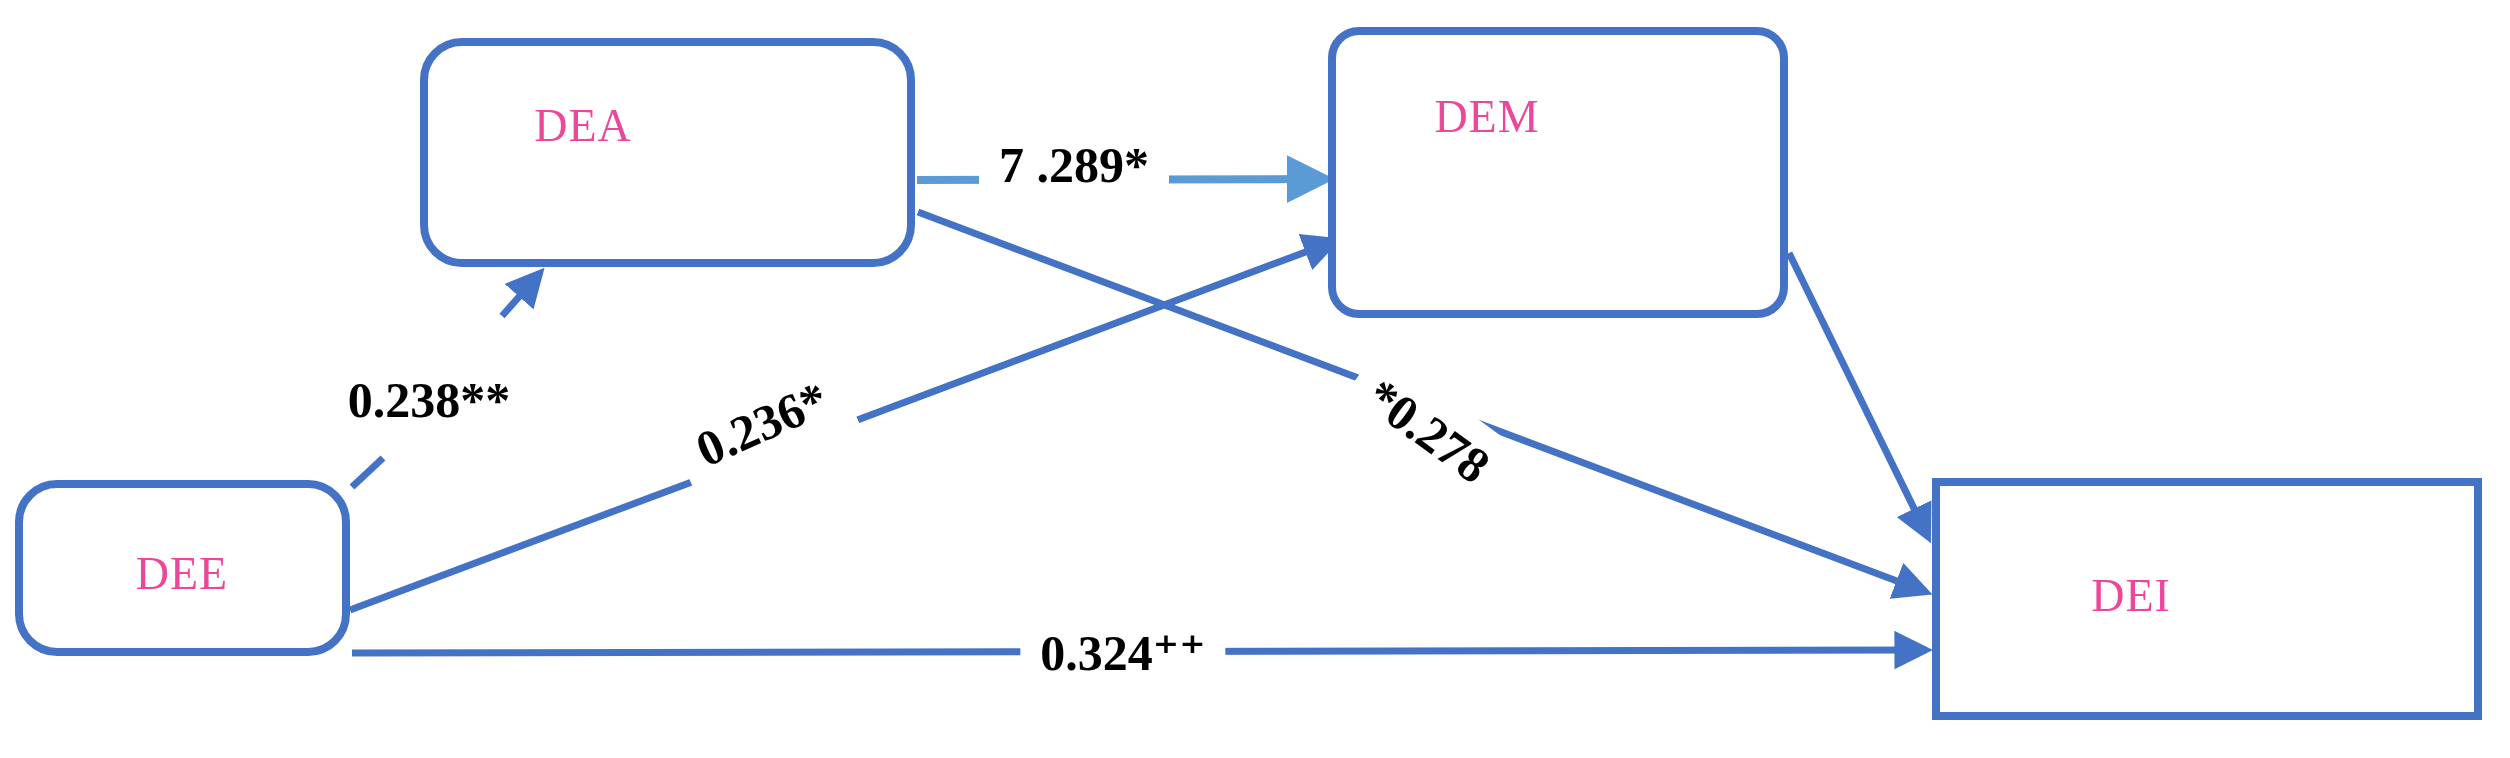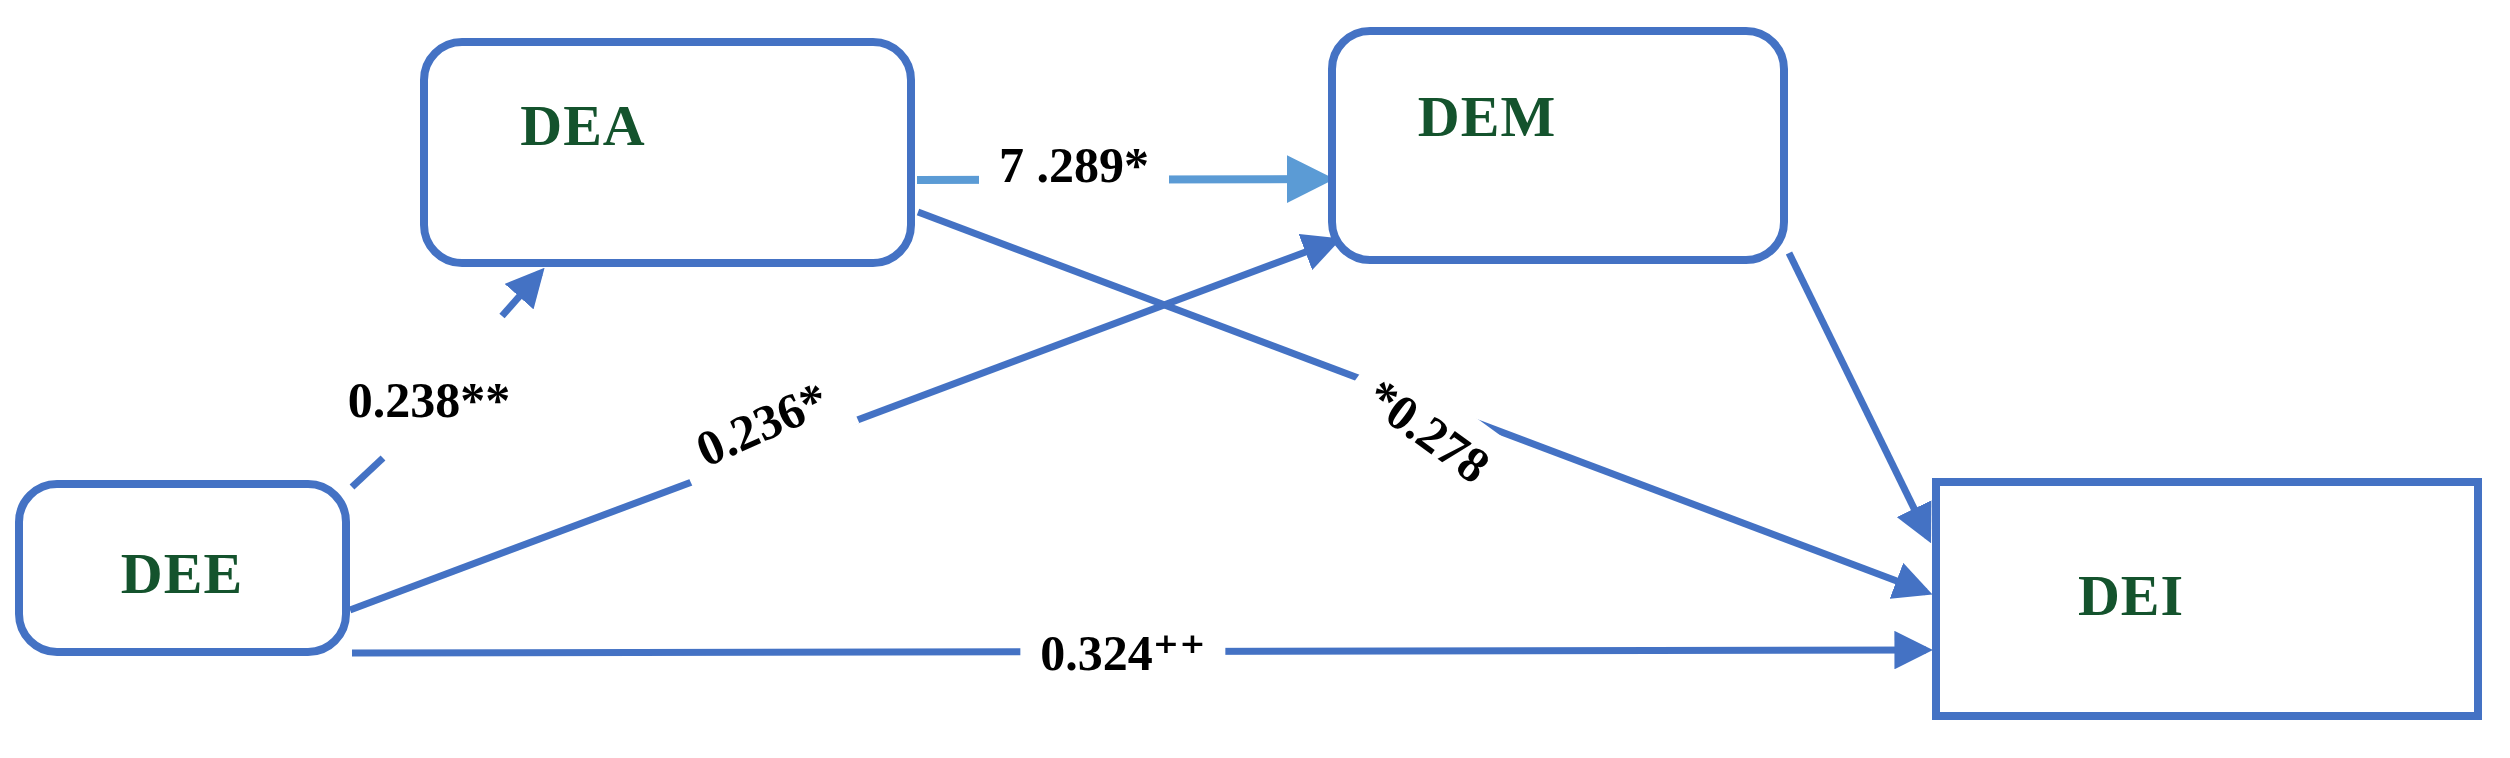--- a/index.html
+++ b/index.html
@@ -16,23 +16,23 @@
     border:8px solid #4472C4;
     background:#ffffff;
     box-sizing:border-box;
     z-index:2;
   }
   .node.rounded{border-radius:42px;}
   .node.sharp{border-radius:0;}
   .node-label{
     position:absolute;
     transform:translate(-50%,-50%);
-    font-weight:bold;
-    font-size:58px;
-    color:#14532d;
+    font-weight:normal;
+    font-size:46px;
+    color:#ec4899;
     letter-spacing:1px;
     white-space:nowrap;
   }
   .coef{
     position:absolute;
     z-index:3;
     font-weight:bold;
     font-size:50px;
     color:#000000;
     background:#ffffff;
@@ -67,21 +67,21 @@
 
     <line x1="1789" y1="253" x2="1928" y2="537" stroke="#4472C4" stroke-width="7" marker-end="url(#ah-dark)"></line>
 
     <line x1="352" y1="653" x2="1926" y2="650" stroke="#4472C4" stroke-width="7" marker-end="url(#ah-dark)"></line>
   </svg>
 
   <div class="node rounded" style="left:420px;top:38px;width:495px;height:229px;">
     <span class="node-label" style="left:155px;top:79px;">DEA</span>
   </div>
 
-  <div class="node rounded" style="left:1328px;top:27px;width:460px;height:237px;">
+  <div class="node rounded" style="left:1328px;top:27px;width:460px;height:291px;border-radius:31px;">
     <span class="node-label" style="left:151px;top:81px;">DEM</span>
   </div>
 
   <div class="node rounded" style="left:15px;top:480px;width:335px;height:176px;">
     <span class="node-label" style="left:159px;top:85px;">DEE</span>
   </div>
 
   <div class="node sharp" style="left:1932px;top:478px;width:550px;height:242px;">
     <span class="node-label" style="left:191px;top:109px;">DEI</span>
   </div>

